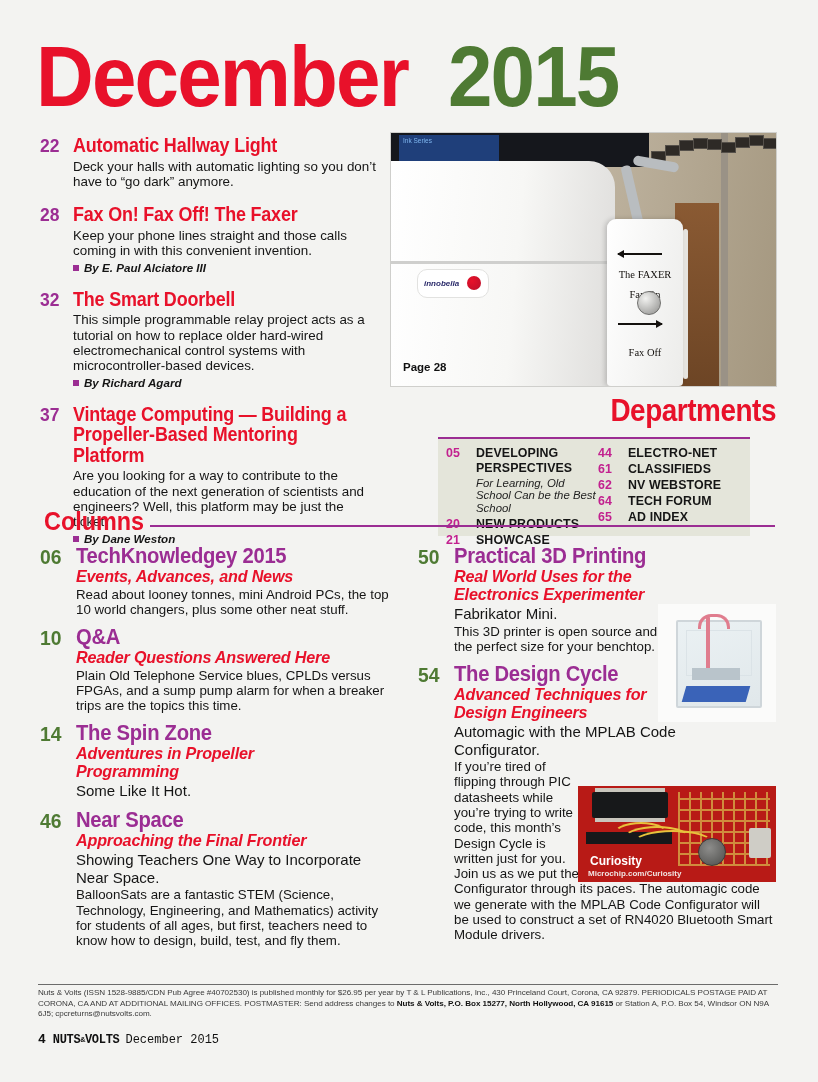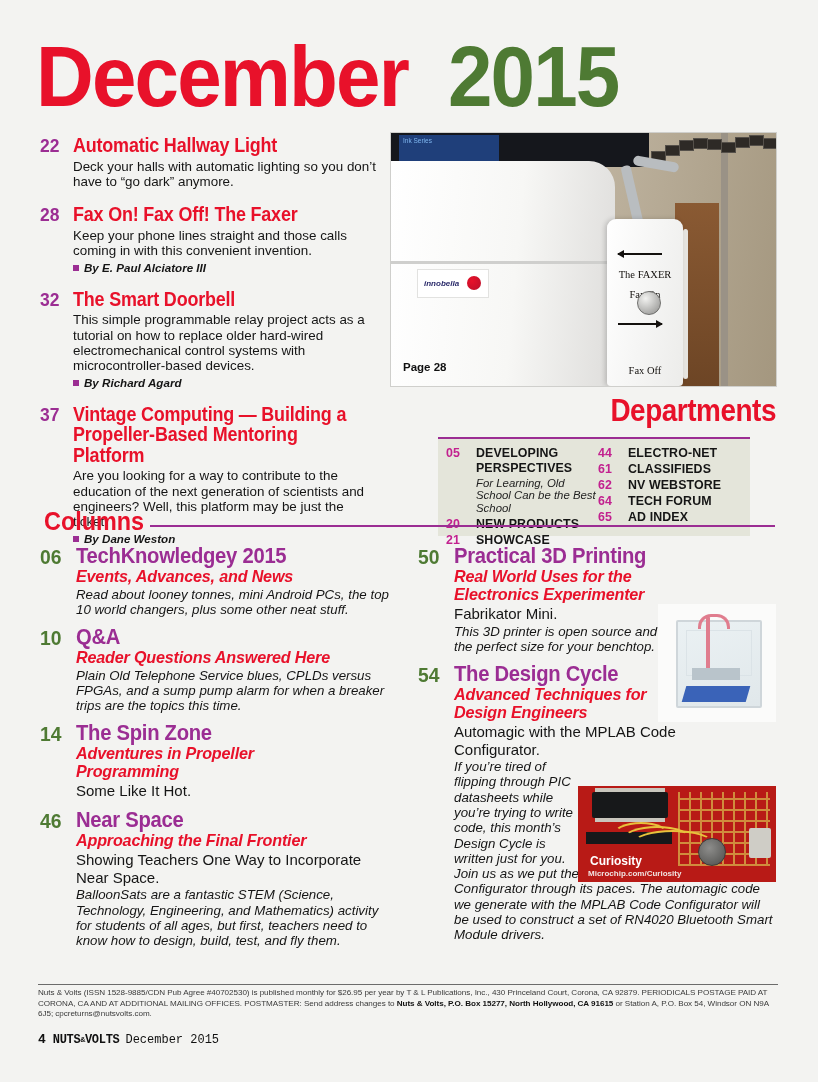--- a/index.html
+++ b/index.html
@@ -54,21 +54,21 @@
       background:linear-gradient(100deg,#b6ab99 0%,#c3b8a5 40%,#a4977f 100%);}
   .ph-darktop{position:absolute;left:0;top:0;width:258px;height:34px;background:#15171c;}
   .ph-screen{position:absolute;left:8px;top:2px;width:100px;height:26px;background:#1f3f7a;}
   .ph-screen b{display:block;color:#7fb6ef;font-size:6.5px;font-weight:normal;padding:2px 0 0 4px;line-height:7px;}
   .ph-printer{position:absolute;left:0;top:28px;width:224px;height:225px;
       background:linear-gradient(95deg,#ffffff 0%,#f7f7f5 55%,#dedddb 100%);
       border-radius:0 26px 6px 0;}
   .ph-printer:after{content:"";position:absolute;left:0;top:100px;width:100%;height:3px;
       background:#cfcfcd;}
   .ph-label{position:absolute;left:26px;top:108px;width:70px;height:27px;background:#fff;
-      border:1px solid #e2e2e0;border-radius:0;}
+      border:1px solid #e2e2e0;border-radius:10px;}
   .ph-label .dot{position:absolute;right:7px;top:6px;width:14px;height:14px;border-radius:50%;
       background:radial-gradient(circle at 35% 35%,#e8112a,#b8102a);}
   .ph-label span{position:absolute;left:6px;top:9px;font-size:8px;font-weight:bold;color:#2a2a6a;font-style:italic;}
   .ph-wood{position:absolute;left:284px;top:70px;width:44px;height:183px;
       background:linear-gradient(180deg,#8a5a33,#6d4525);}
   .ph-pole{position:absolute;left:330px;top:0;width:7px;height:253px;background:#9a9286;}
   .ph-chain{position:absolute;left:258px;top:2px;width:128px;height:30px;}
   .ph-chain i{position:absolute;width:13px;height:9px;background:#2e2a26;border:1px solid #55504a;}
   .ph-faxer{position:absolute;left:216px;top:86px;width:76px;height:167px;
       background:linear-gradient(100deg,#ffffff,#ececea);border-radius:9px 9px 4px 4px;
@@ -113,21 +113,21 @@
   .cols-right{position:absolute;left:418px;top:545px;width:360px;}
   .col{display:flex;margin-bottom:9px;}
   .col .num{width:36px;flex:0 0 36px;color:#4e7a33;font-weight:bold;font-size:21px;line-height:23px;
       transform:scaleX(.92);transform-origin:left top;}
   .col .body{flex:1;}
   .col .ctitle{color:#9b2d93;font-weight:bold;font-size:22px;line-height:22px;letter-spacing:-.3px;
       transform:scaleX(.92);transform-origin:left top;}
   .col .csub{color:#e8112a;font-weight:bold;font-style:italic;font-size:17px;line-height:17.5px;
       letter-spacing:-.2px;transform:scaleX(.95);transform-origin:left top;margin-top:1px;}
   .col .clead{font-size:15px;line-height:17.5px;color:#151515;margin-top:2px;}
-  .col .cdesc{font-size:13.3px;line-height:15.3px;font-style:italic;color:#151515;margin-top:1px;}
+  .col .cdesc{font-size:13.3px;line-height:15.3px;color:#151515;margin-top:1px;}
 
   
   .img-3dp{position:absolute;left:658px;top:604px;width:118px;height:118px;background:#fbfbfa;overflow:hidden;}
   .p3-frame{position:absolute;left:18px;top:16px;width:82px;height:84px;border:2px solid #cfd6da;border-radius:2px;
       background:linear-gradient(160deg,rgba(226,236,240,.65),rgba(198,212,219,.5));}
   .p3-frame:before{content:"";position:absolute;left:8px;top:8px;right:8px;bottom:30px;border:1px solid #dbe3e7;}
   .p3-rod{position:absolute;left:48px;top:12px;width:4px;height:56px;background:#e07d8e;border-radius:2px;}
   .p3-rod2{position:absolute;left:40px;top:10px;width:26px;height:12px;border:3px solid #e07d8e;border-bottom:none;border-radius:13px 13px 0 0;}
   .p3-bed{position:absolute;left:26px;top:82px;width:64px;height:16px;background:#3a63b8;transform:skewX(-16deg);}
   .p3-carr{position:absolute;left:34px;top:64px;width:48px;height:12px;background:#b9c4cb;}
@@ -225,21 +225,21 @@
         <span>innobella</span>
         <div class="dot"></div>
       </div>
     </div>
     <div class="ph-pipe2"></div>
     <div class="ph-pipe"></div>
     <div class="ph-cable"></div>
     <div class="ph-faxer">
       <div class="t" style="top:50px">The FAXER</div>
       <div class="t" style="top:70px">Fax On</div>
-      <div class="t" style="top:146px">Fax Off</div>
+      <div class="t" style="top:128px">Fax Off</div>
     </div>
     <div class="ph-arrow l" style="top:120px"></div>
     <div class="ph-arrow r" style="top:190px"></div>
     <div class="ph-knob"></div>
     <div class="ph-page">Page 28</div>
   </div>
 
   <div class="dept-h">Departments</div>
   <div class="dept-box">
     <div class="dept-cols">

